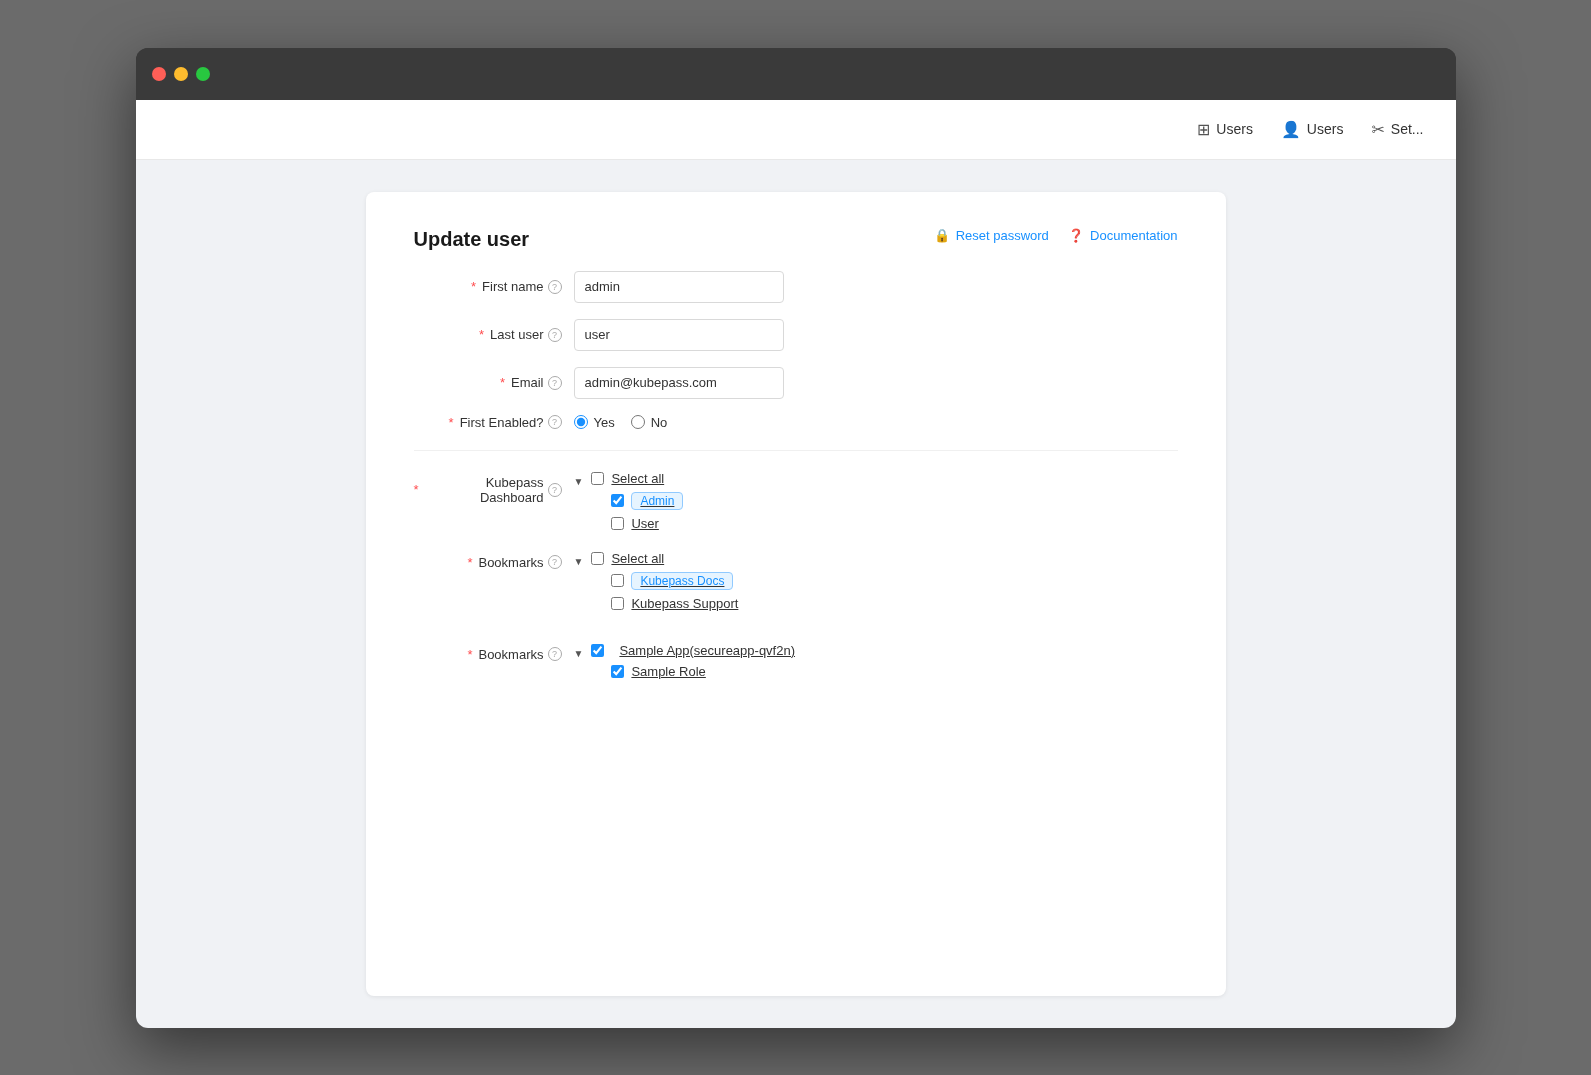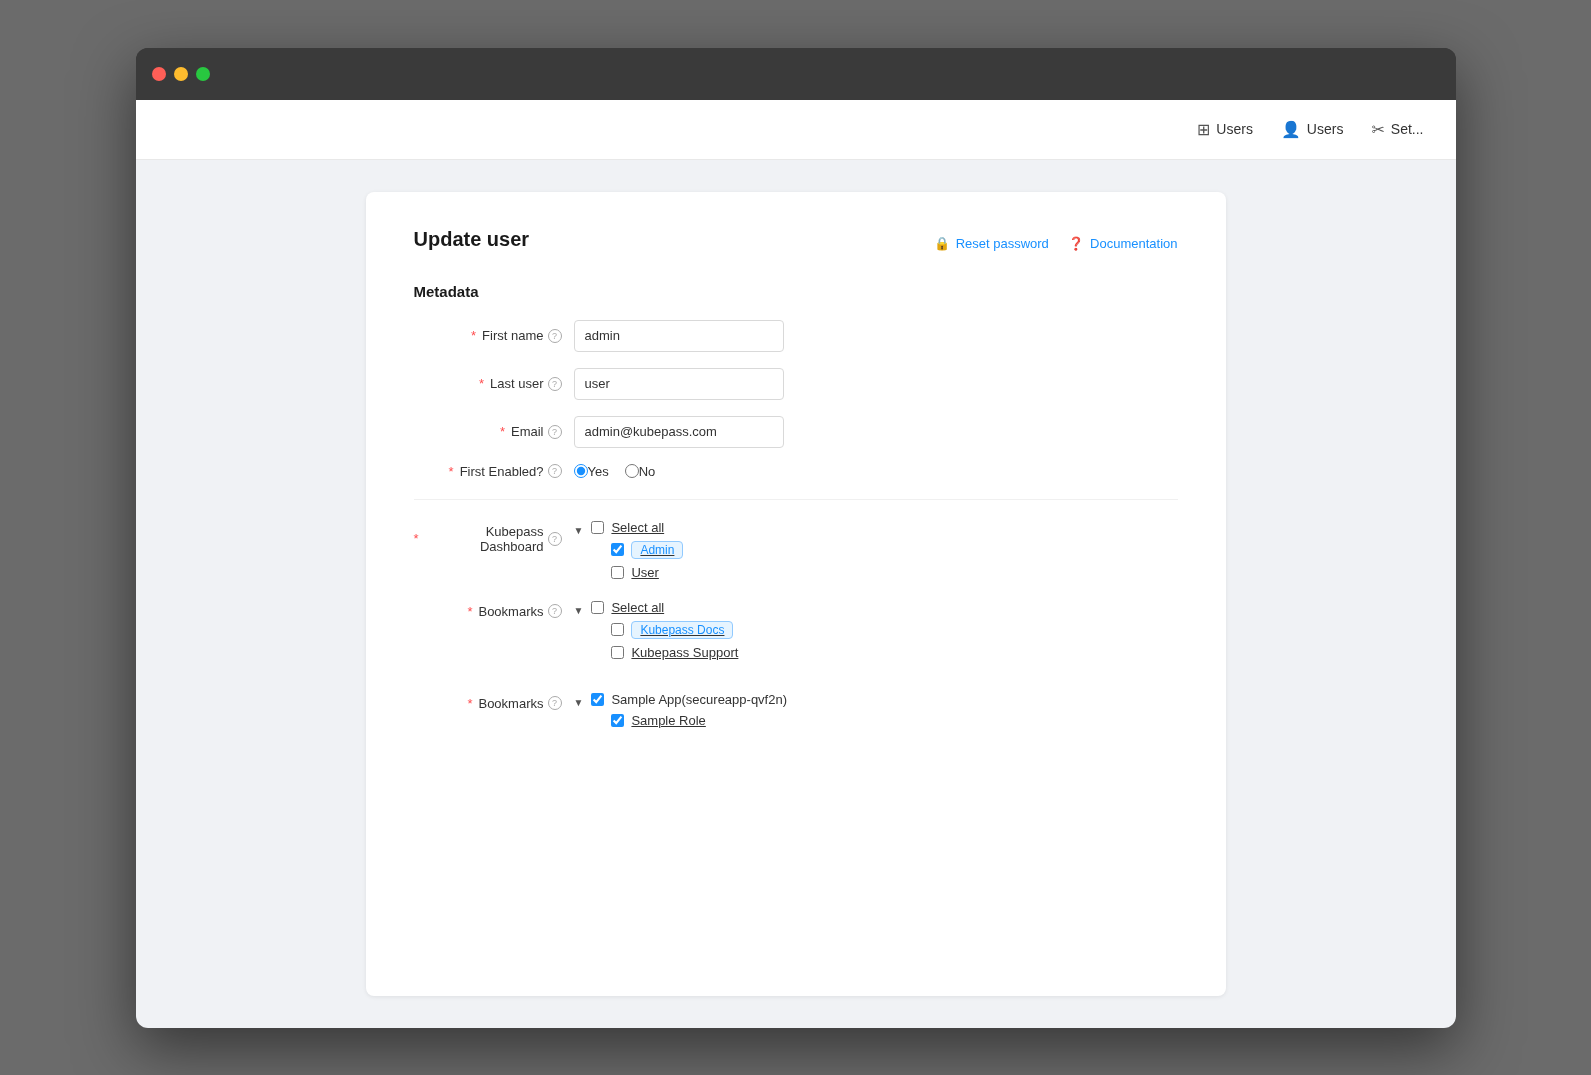--- a/index.html
+++ b/index.html
@@ -84,22 +84,22 @@
     .form-card {
       background: #ffffff;
       border-radius: 8px;
       padding: 36px 48px;
       width: 860px;
       box-shadow: 0 1px 4px rgba(0,0,0,0.08);
     }
     .form-header {
       display: flex;
       justify-content: space-between;
-      align-items: flex-end;
-      margin-bottom: 32px;
+      align-items: flex-start;
+      margin-bottom: 20px;
     }
     .form-title {
       font-size: 20px;
       font-weight: 600;
       color: #1a1a1a;
     }
     .form-header-actions {
       display: flex;
       gap: 20px;
       align-items: center;
@@ -164,20 +164,21 @@
       outline: none;
     }
     .radio-group {
       display: flex;
       gap: 16px;
       align-items: center;
     }
     .radio-label {
       display: flex;
       align-items: flex-start;
+      gap: 6px;
       font-size: 13px;
       color: #333;
       cursor: pointer;
     }
     .radio-label input[type="radio"] {
       accent-color: #1890ff;
       width: 14px;
       height: 14px;
     }
     .section-divider {
@@ -256,23 +257,24 @@
       margin-left: auto;
       margin-right: auto;
       width: 210px;
     }
     .indented {
       margin-left: 20px;
     }
     .secure-app-row {
       display: flex;
       align-items: center;
-      gap: 7px;
-      font-size: 13px;
-      color: #333;
+      gap: 15px;
+      font-size: 13px;
+      color: #333;
+      text-decoration: underline;
     }
   </style>
 </head>
 <body>
 
 <div class="window">
 
   <div class="titlebar">
     <div class="traffic-lights">
       <div class="traffic-light tl-red"></div>
@@ -310,21 +312,20 @@
               <span>🔒</span>
               <span>Reset password</span>
             </a>
             <a class="header-action-link">
               <span>❓</span>
               <span>Documentation</span>
             </a>
           </div>
         </div>
 
-        <div class="section-title">Metadata</div>
 
         <div class="form-row">
           <label class="form-label">
             <span class="required-star">*</span>
             <span>First name</span>
             <span class="help-icon">?</span>
           </label>
           <input class="form-input" type="text" value="admin" style="">
         </div>
 

